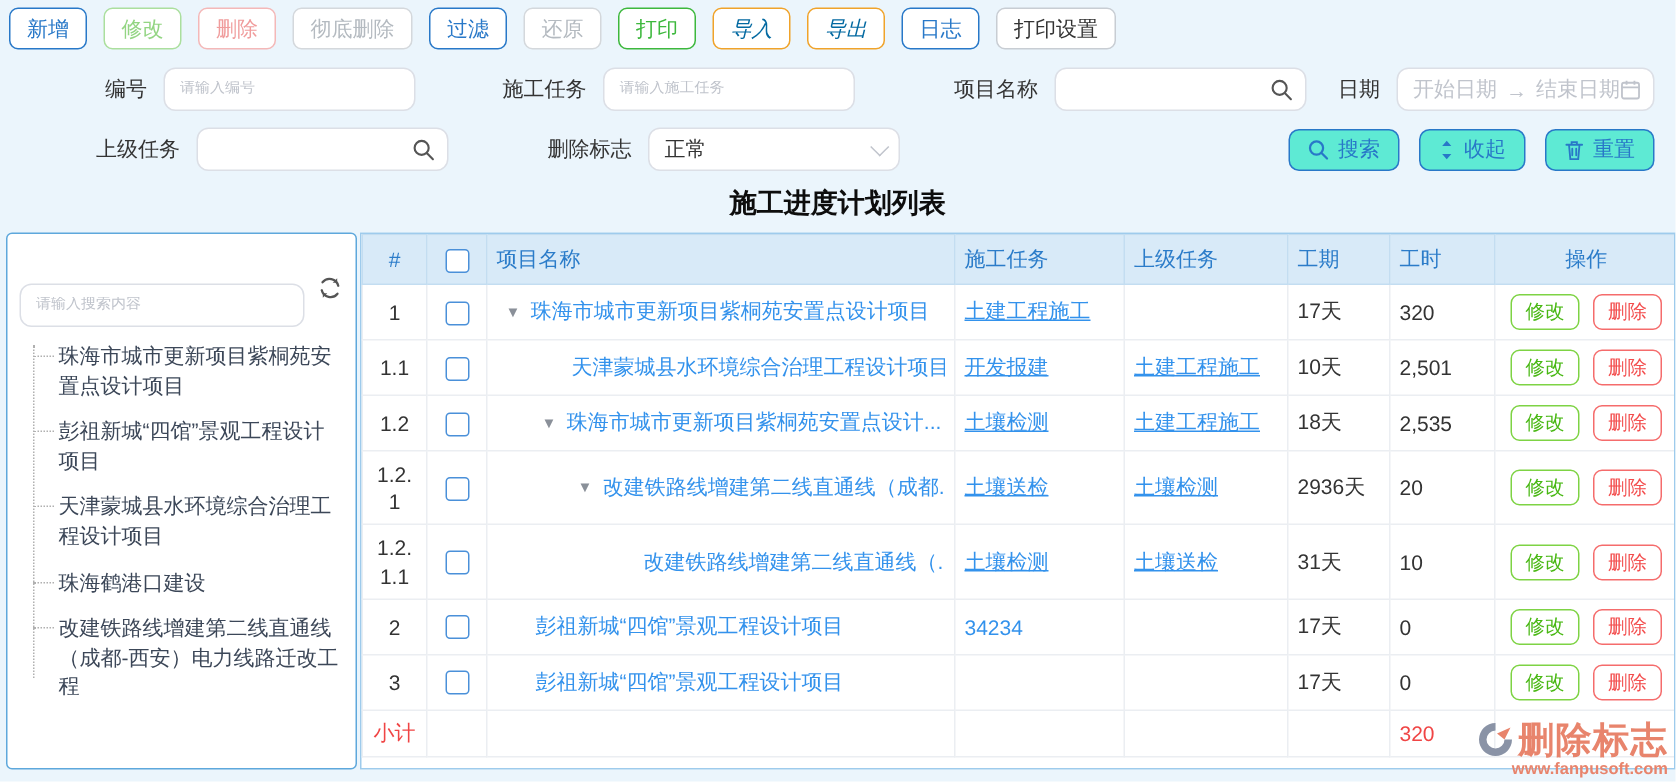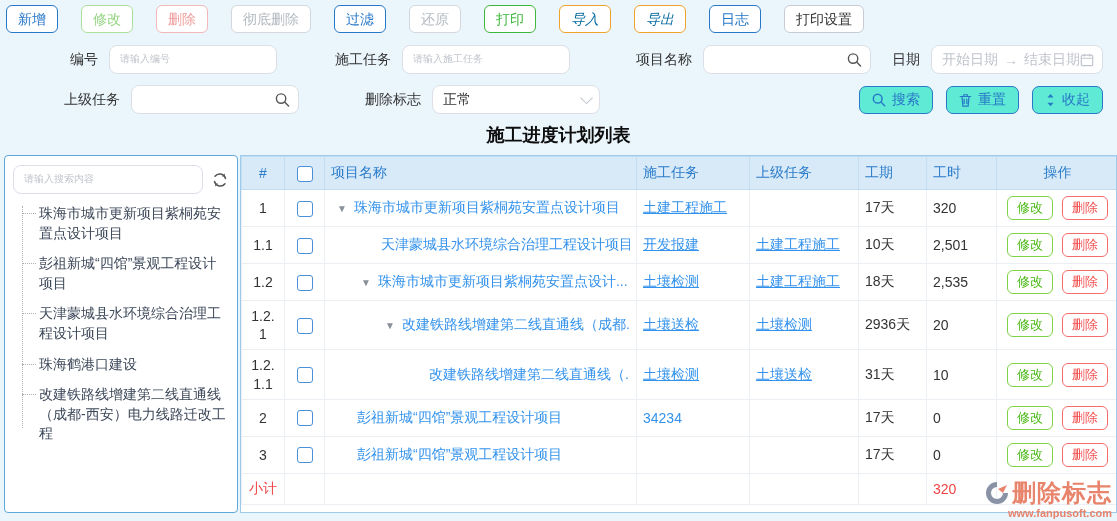--- a/index.html
+++ b/index.html
@@ -2,21 +2,21 @@
 <html><head>
 <meta charset="utf-8">
 <style>
   * { box-sizing: border-box; margin: 0; padding: 0; }
   html,body { width:1117px; height:521px; overflow:hidden; }
   body {
     font-family:"Liberation Sans","DejaVu Sans",sans-serif;
     font-size:14px; color:#333; background:#ebf5fc; position:relative;
   }
   
-  .toolbar { display:flex; gap:23px; padding:5px 0 0 6px; align-items:center; }
+  .toolbar { display:flex; gap:11px; padding:5px 0 0 6px; align-items:center; }
   .tb-btn { background:#fff; border:1px solid #ccc; border-radius:6px; padding:4px 11px;
             font-size:14px; cursor:pointer; white-space:nowrap; line-height:18px; }
   .tb-blue        { color:#2878c8; border-color:#2878c8; }
   .tb-green-light { color:#93d583; border-color:#abdf9e; }
   .tb-red-light   { color:#f09c9c; border-color:#f4b8b8; }
   .tb-gray        { color:#b4bac0; border-color:#d4d8dc; }
   .tb-green       { color:#3db83d; border-color:#3db83d; }
   .tb-orange      { color:#0369a1; border-color:#f0a32a;font-style:italic; }
   .tb-dark        { color:#333;    border-color:#c8cdd3; }
   
@@ -39,21 +39,21 @@
   .f-buttons { margin-left:auto; margin-right:6px; display:flex; gap:13px; }
   .f-btn { display:flex; align-items:center; gap:6px; background:#5eead4; color:#2878c8;
            border:1px solid #2878c8; border-radius:7px; padding:4px 12px; font-size:14px; cursor:pointer; }
   
   .page-title { text-align:center; font-weight:bold; font-size:18px; color:#0d0d0d; margin:9px 0 8px; }
   
   .content { display:flex; align-items:stretch; padding:0 0 0 4px; height:358px; }
   .sidebar { width:234px; flex:none; background:#fff; border:1px solid #5ea8dc; border-radius:4px;
              padding:9px 8px; overflow:hidden; }
   .side-search { display:flex; align-items:center; gap:8px; }
-  .side-search .f-input { flex:1; width:auto; }
+  .side-search .f-input { flex:1; width:auto;margin-top:24px; }
   .tree { margin-top:10px; position:relative; padding-left:26px; color:#3c4758; line-height:1.4; }
   .tree::before { content:""; position:absolute; left:9px; top:2px; bottom:16px; border-left:1px dotted #b0b0b0; }
   .tree-item { position:relative; margin-bottom:11px; cursor:pointer; }
   .tree-item::before { content:""; position:absolute; left:-17px; top:9px; width:14px; border-top:1px dotted #b0b0b0; }
   
   .table-wrap { flex:1; margin-left:2px; background:#fff; border:1px solid #9ecbec; overflow:hidden; }
   table { border-collapse:collapse; table-layout:fixed; width:877px; }
   th { background:#d8eaf8; color:#2b7cc9; font-weight:normal; font-size:14px; height:33px;
        border:1px solid #c3ddf1; padding:0 6px; }
   td { border:1px solid #ebeef2; padding:6px 6px; background:#fff; font-size:14px; vertical-align:middle; }
@@ -163,30 +163,30 @@
     </div>
     <div class="f-buttons">
       <button class="f-btn">
         <svg width="14" height="14" viewBox="0 0 16 16">
             <circle cx="6.5" cy="6.5" r="5" fill="none" stroke="#2878c8" stroke-width="1.7"></circle>
             <line x1="10.5" y1="10.5" x2="14.5" y2="14.5" stroke="#2878c8" stroke-width="1.7" stroke-linecap="round"></line>
           </svg>
         <span>搜索</span>
       </button>
       <button class="f-btn">
+        <svg width="11" height="14" viewBox="0 0 12 16">
+            <path d="M6 1L2.5 5h7L6 1zM6 15l3.5-4h-7L6 15z" fill="#2878c8"></path>
+          </svg>
+        <span>收起</span>
+      </button>
+      <button class="f-btn">
         <svg width="13" height="14" viewBox="0 0 14 16">
             <path d="M1 4h12M5 4V2h4v2M3 4l1 11h6l1-11M5.5 7v5M8.5 7v5" fill="none" stroke="#2878c8" stroke-width="1.4" stroke-linecap="round"></path>
           </svg>
         <span>重置</span>
-      </button>
-      <button class="f-btn">
-        <svg width="11" height="14" viewBox="0 0 12 16">
-            <path d="M6 1L2.5 5h7L6 1zM6 15l3.5-4h-7L6 15z" fill="#2878c8"></path>
-          </svg>
-        <span>收起</span>
       </button>
     </div>
   </div>
 </div>
 
 <div class="page-title">施工进度计划列表</div>
 
 <div class="content">
 
   <div class="sidebar">

